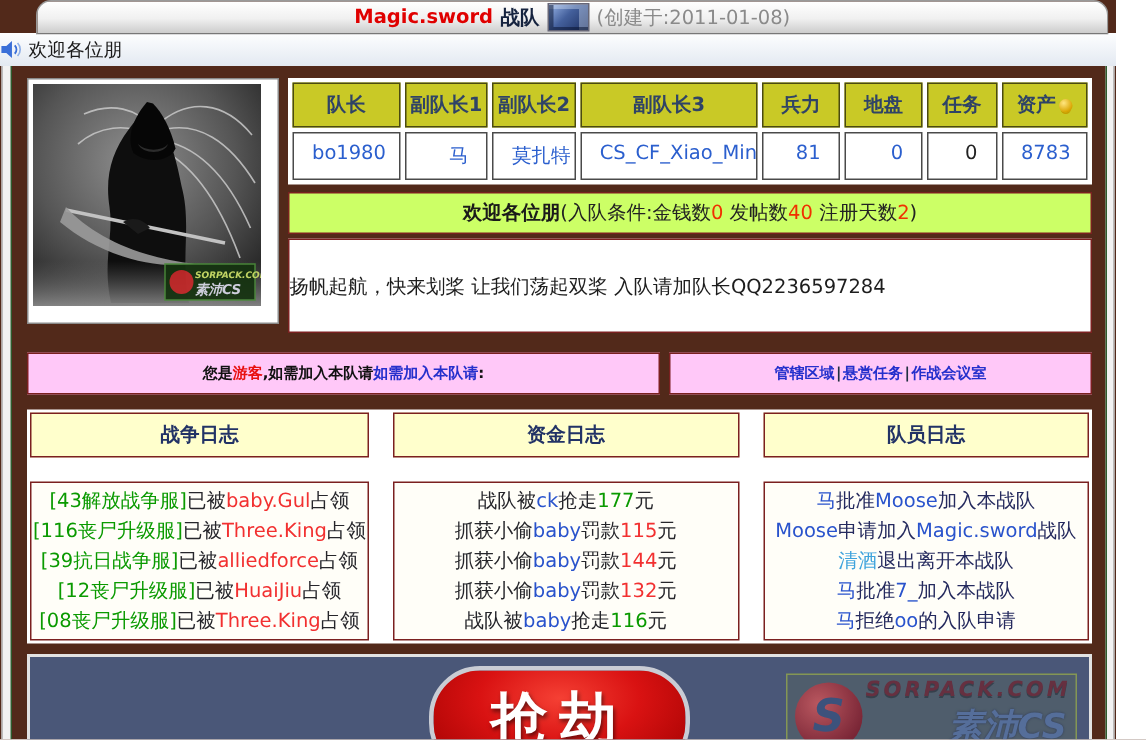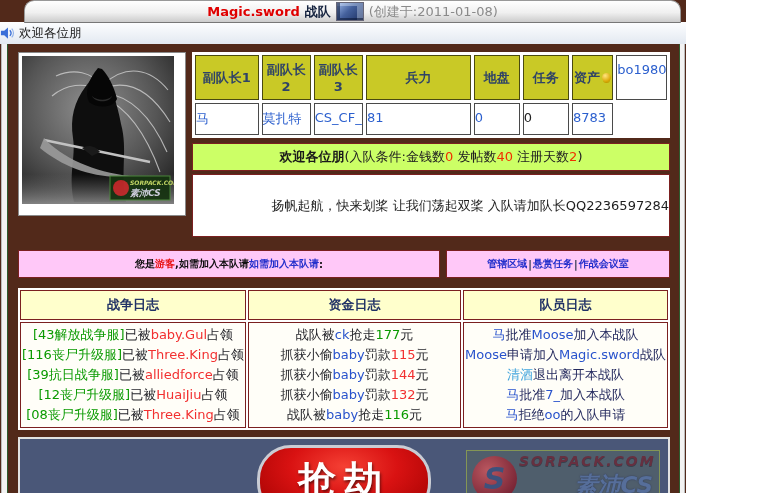--- a/index.html
+++ b/index.html
@@ -1,16 +1,16 @@
 <!DOCTYPE html>
 <html><head>
 <meta charset="utf-8">
 <style>
   html,body{margin:0;padding:0;background:#FFF;}
-  .frame{position:relative;width:686px;height:493px;background:#FFF;overflow:hidden;
+  .frame{position:relative;width:744px;height:493px;background:#FFF;overflow:hidden;
          font-family:"DejaVu Sans",sans-serif;}
   
   .topbar{position:relative;height:22px;background:#52291A;}
   .tab{position:absolute;left:24px;right:5px;top:0;height:21px;
        background:linear-gradient(#FFFFFF,#F0F0F0 55%,#CCCCCC);
        border:1px solid #999;border-bottom:1px solid #777;border-radius:10px 10px 0 0;
        display:flex;align-items:center;justify-content:center;gap:5px;font-size:13px;}
   .t-red{color:#E00000;font-weight:bold;}
   .t-dark{color:#15233F;font-weight:bold;}
   .t-gray{color:#8a8a8a;}
@@ -30,43 +30,43 @@
         background:#F2F2F2;border-right:1px solid #BBB;border-left:1px solid #2E5C2E;}
   .row1{display:flex;gap:6px;}
   .reaper-box{width:160px;height:156px;background:#FFF;padding:3px;border:1px solid #8a8a8a;flex:none;}
   .right-col{flex:1;display:flex;flex-direction:column;}
   
   .stats{background:#FFF;padding:3px;display:grid;gap:3px;
          grid-template-columns:80fr 62fr 62fr 132fr 58fr 58fr 52fr 64fr;}
   .hcell{background:#C9C926;border:1px solid #4A4A10;color:#2F4366;font-weight:bold;
          font-size:13px;text-align:center;padding:5px 0;display:flex;align-items:center;justify-content:center;gap:2px;}
   .vcell{background:#FFF;border:1px solid #4a4a4a;color:#2B5FCE;font-size:13px;
-         text-align:left;padding:6px 0;white-space:nowrap;overflow:hidden;}
+         text-align:right;padding:6px 12px;white-space:nowrap;overflow:hidden;}
   .vcell.val-black{color:#222;}
   .coin{display:inline-block;width:9px;height:9px;border-radius:50%;
         background:radial-gradient(circle at 35% 30%,#FFE680,#D9A400 70%,#A87700);
         box-shadow:0 2px 0 -1px #C69B00;}
   
   .intro-bar{margin-top:5px;background:#CCFF66;border:1px solid #7B2020;text-align:center;
         font-size:13px;padding:4px 0;color:#222;}
   .intro-bar .b{font-weight:bold;color:#1a1a1a;}
   .intro-bar .num{color:#F03000;}
   .intro-box{margin-top:3px;background:#FFF;border:1px solid #7B2020;height:61px;
-        display:flex;align-items:center;justify-content:flex-end;font-size:13px;color:#1d1d1d;}
+        display:flex;align-items:center;justify-content:flex-start;font-size:13px;color:#1d1d1d;}
   
   .guest-row{margin-top:13px;display:flex;gap:6px;}
   .pinkbox{background:#FFC8F8;border:1px solid #7B2020;height:26px;display:flex;
         align-items:center;justify-content:center;font-size:10px;font-weight:bold;color:#111;}
   .pink-left{flex:0 0 420px;}
   .pink-right{flex:1;}
   .red-t{color:#E81010;}
   .link{color:#2530CC;cursor:pointer;}
   .pipe{color:#203040;padding:0 1px;}
   
-  .log-table{margin-top:10px;background:#FFF;padding:2px;display:grid;gap:2px;
+  .log-table{margin-top:10px;background:#FFF;padding:2px;display:grid;gap:16px;
         grid-template-columns:1fr 1.06fr 1fr;}
   .log-h{background:#FFFFCC;border:1px solid #7B2020;color:#223366;font-weight:bold;
         font-size:13px;text-align:center;padding:5px 0;}
   .log-b{background:#FFFEF8;border:1px solid #7B2020;height:100px;padding:2px 1px;
         display:flex;flex-direction:column;justify-content:space-around;
         text-align:center;font-size:13px;}
   .log-line{white-space:nowrap;}
   .seg-green{color:#0A9A00;} .seg-red{color:#F23030;} .seg-blue{color:#2953CC;}
   .seg-navy{color:#252A5E;} .seg-dark{color:#26262B;} .seg-lightblue{color:#3FA3DC;}
   
@@ -156,20 +156,21 @@
             <circle cx="99" cy="132" r="8" fill="#C42828"></circle>
             <text x="108" y="129" font-size="6" fill="#CCE066" font-style="italic" font-weight="bold">SORPACK.COM</text>
             <text x="108" y="140" font-size="9" fill="#D8D8E8" font-style="italic" font-weight="bold">素沛CS</text>
           </g>
         </svg>
       </div>
 
       <div class="right-col">
 
         <div class="stats">
+          <div class="hcell">队长</div>
           <div class="hcell">副队长1</div>
           <div class="hcell">副队长2</div>
           <div class="hcell">副队长3</div>
           <div class="hcell">兵力</div>
           <div class="hcell">地盘</div>
           <div class="hcell">任务</div>
           <div class="hcell">
               <span>资产</span>
               <span class="coin"></span>
             </div>

